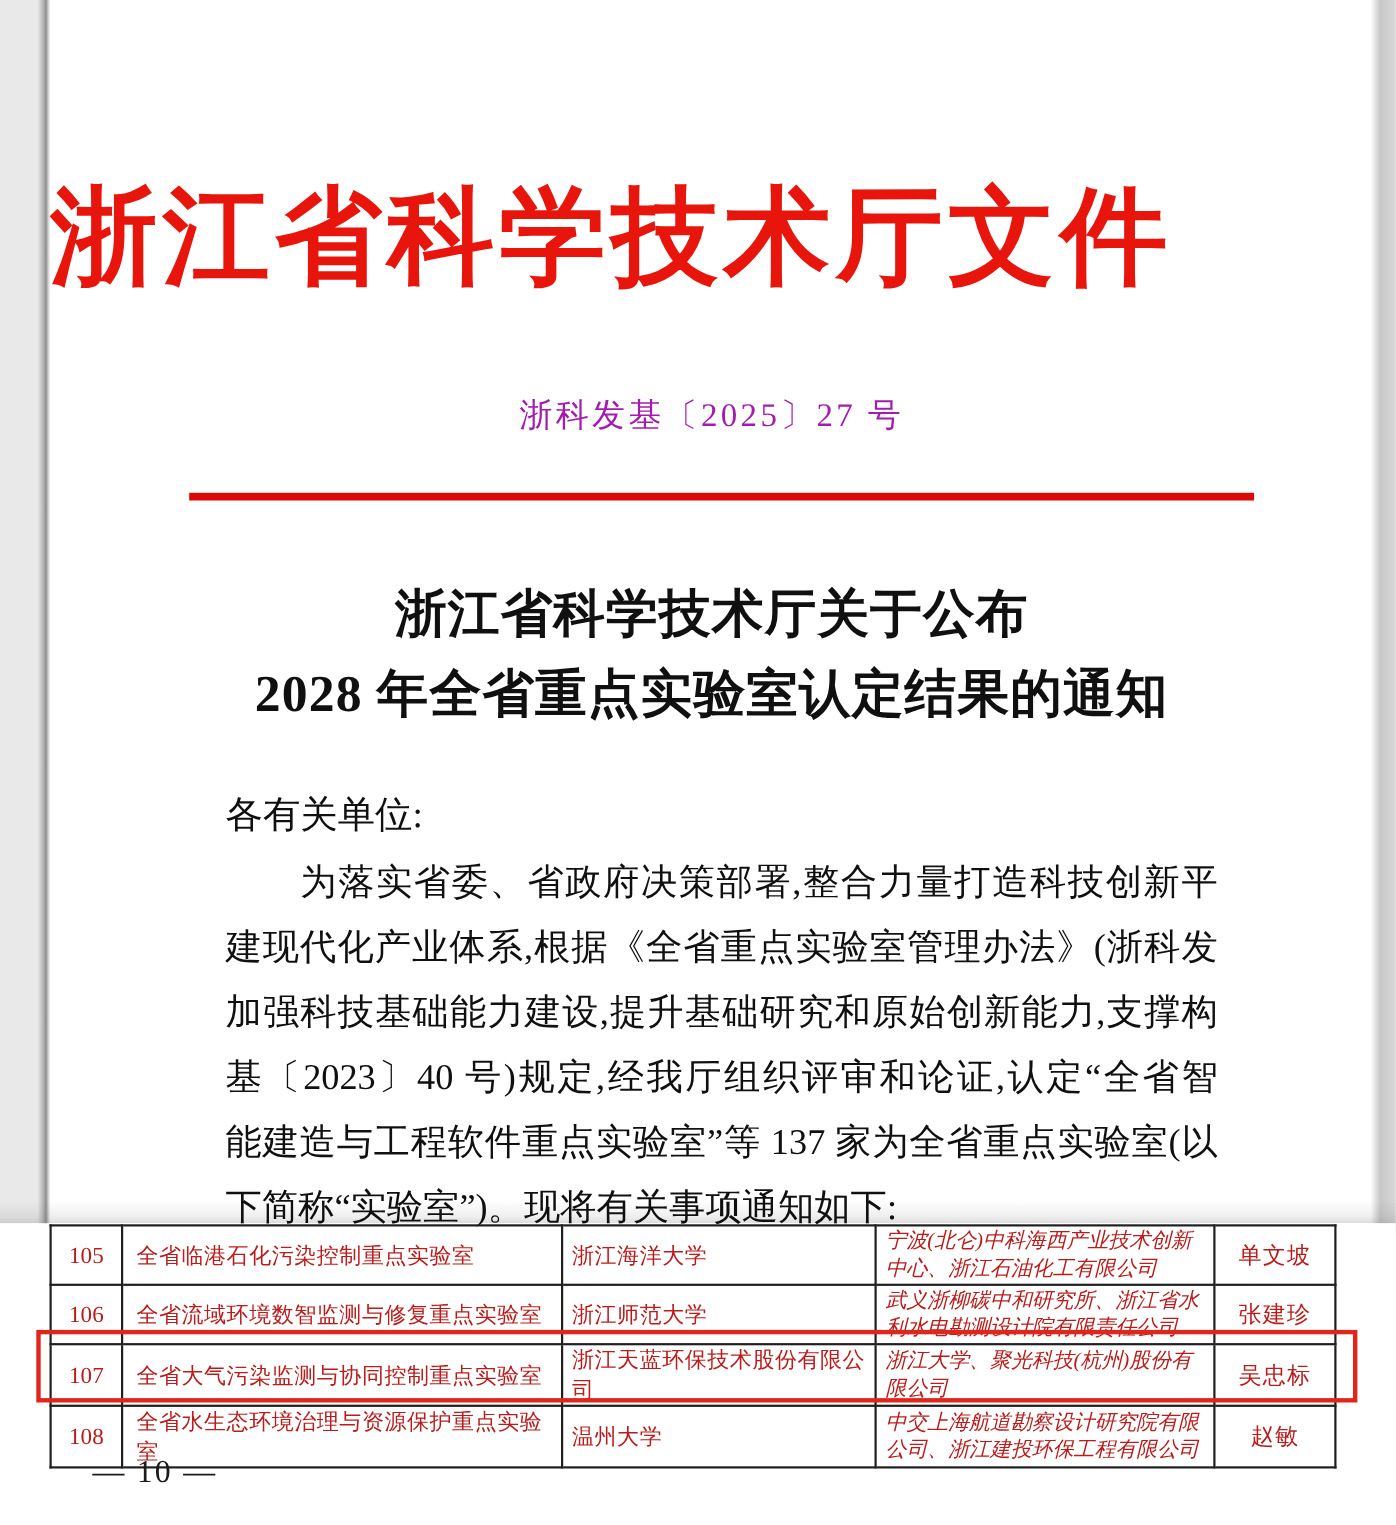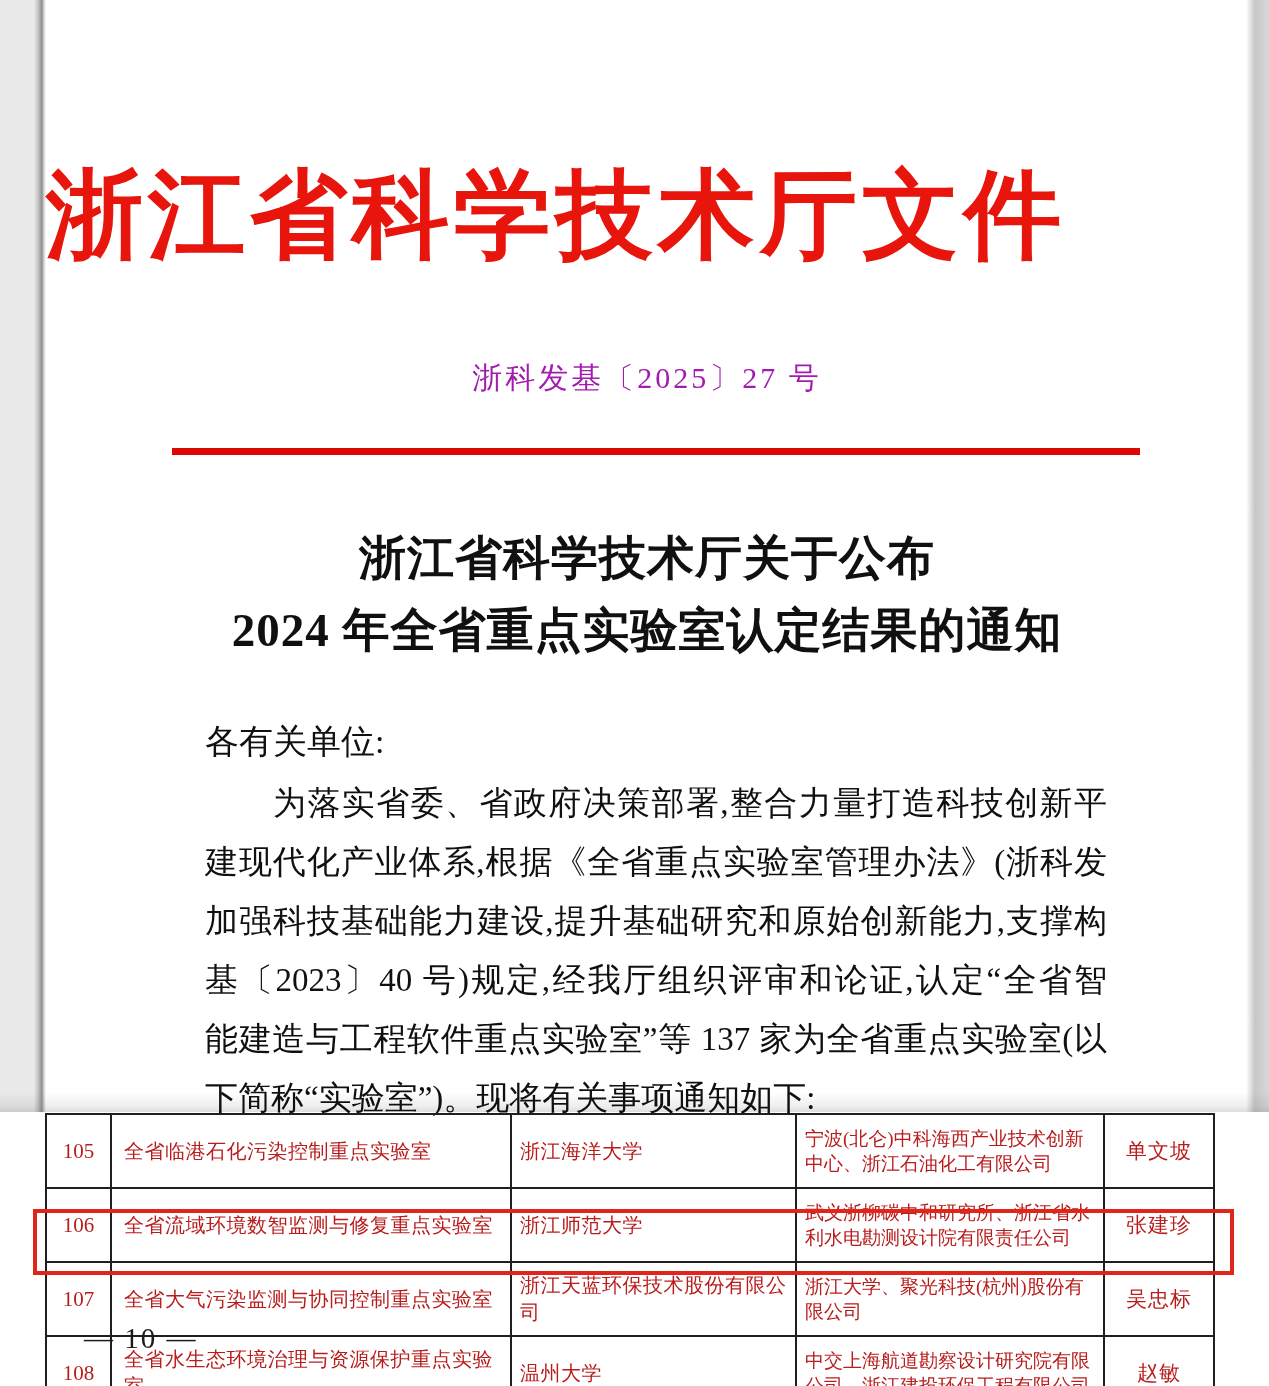--- a/index.html
+++ b/index.html
@@ -60,21 +60,21 @@
     font-size:20px;color:#b91c1c;
   }
   table.results td{
     border:2px solid #1f1f1f;vertical-align:middle;
     overflow:hidden;
   }
   tr.r0{height:51px;} tr.r1{height:47px;} tr.r2{height:45px;} tr.r3{height:49px;}
   td.c-no{text-align:center;font-size:21px;}
   td.c-lab{padding:0 12px;letter-spacing:0.5px;}
   td.c-inst{padding:0 8px;letter-spacing:0.5px;}
-  td.c-part{padding:11px 8px;font-size:19px;line-height:25px;letter-spacing:0px;}
+  td.c-part{padding:1px 8px;font-size:19px;line-height:25px;letter-spacing:0px;font-style:italic;}
   td.c-dir{text-align:center;font-size:21px;letter-spacing:1px;}
   .hlbox{
     position:absolute;left:33px;top:1209px;width:1193px;height:58px;
     border:4px solid var(--highlight-red,#e2251b);
     background:transparent;pointer-events:none;
   }
   .pagenum{
     position:absolute;left:84px;top:1322px;font-size:29px;letter-spacing:2px;color:#1b1b1b;
   }
 </style>
@@ -86,21 +86,21 @@
   <div class="margin-left"></div>
   <div class="margin-right"></div>
   <div class="seam"></div>
   <div class="bottom-strip"></div>
 
   <div class="title">浙江省科学技术厅文件</div>
   <div class="docnum">浙科发基〔2025〕27 号</div>
   <div class="redline"></div>
 
   <div class="h1a">浙江省科学技术厅关于公布</div>
-  <div class="h1b">2024 年全省重点实验室认定结果的通知</div>
+  <div class="h1b">2028 年全省重点实验室认定结果的通知</div>
 
   <div class="salutation">各有关单位:</div>
 
   <div class="para">
     <div class="bline jline indent">为落实省委、省政府决策部署,整合力量打造科技创新平台,</div>
     <div class="bline jline">建现代化产业体系,根据《全省重点实验室管理办法》(浙科发</div>
     <div class="bline jline">加强科技基础能力建设,提升基础研究和原始创新能力,支撑构</div>
     <div class="bline jline">基〔2023〕40 号)规定,经我厅组织评审和论证,认定“全省智</div>
     <div class="bline jline">能建造与工程软件重点实验室”等 137 家为全省重点实验室(以</div>
     <div class="bline">下简称“实验室”)。现将有关事项通知如下:</div>

